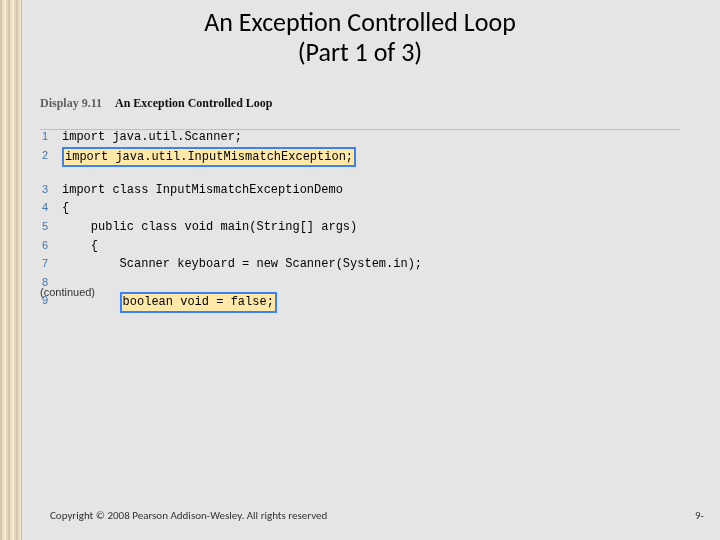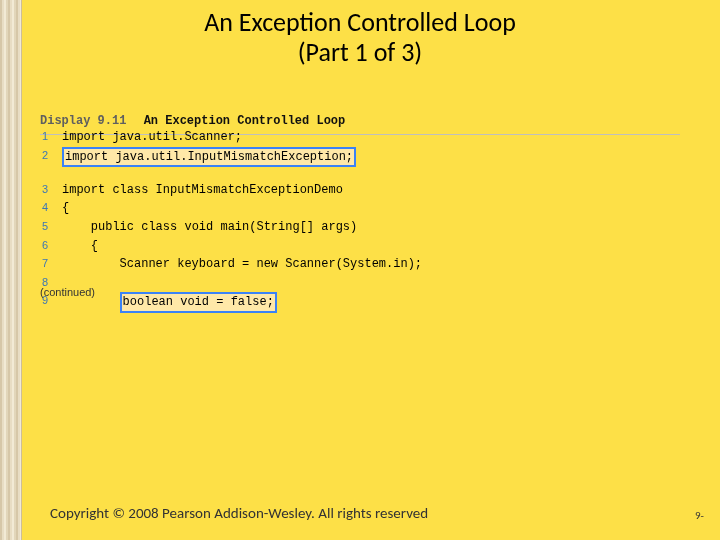--- a/index.html
+++ b/index.html
@@ -1,21 +1,21 @@
 <!DOCTYPE html>
 <html><head>
 <meta charset="utf-8">
 <style>
   * { box-sizing: border-box; margin: 0; padding: 0; }
   html, body { width: 720px; height: 540px; background: #fff; font-family: Calibri, "Segoe UI", Arial, sans-serif; overflow: hidden; }
   .slide {
     position: relative;
     width: 720px;
     height: 540px;
-    background: #fde047;
+    background: #e5e5e5;
   }
   .left-band {
     position: absolute;
     left: 0; top: 0;
     width: 22px; height: 540px;
     background: repeating-linear-gradient(
       to right,
       #d6c7a8 0px, #d6c7a8 2px,
       #e8ddc4 2px, #e8ddc4 4px,
       #f2ead5 4px, #f2ead5 6px,
@@ -27,27 +27,27 @@
     position: absolute;
     left: 0; right: 0; top: 8px;
     text-align: center;
     font-size: 26px;
     font-weight: 400;
     color: #000;
     line-height: 1.15;
   }
   .display-head {
     position: absolute;
-    left: 40px; top: 114px;
-    font-family: Liberation Mono, monospace;
+    left: 40px; top: 96px;
+    font-family: Liberation Serif, serif;
     font-size: 12px;
     color: #6b6b6b;
     width: 640px;
     border-bottom: 1px solid #bfbfbf;
-    padding-bottom: 6px;
+    padding-bottom: 18px;
   }
   .display-head .num { font-weight: 700; color:#5f5f5f; }
   .display-head .caption { color:#101010; font-weight: 700; margin-left: 10px; }
   .code-area {
     position: absolute;
     left: 40px; top: 128px;
     width: 640px;
     font-family: Consolas, "Courier New", monospace;
     font-size: 12px;
     line-height: 1.55;
@@ -75,21 +75,21 @@
     position: absolute;
     left: 40px; top: 286px;
     width: 640px;
     font-family: Verdana, sans-serif;
     font-size: 11px;
     color: #333;
   }
   .footer-left {
     position: absolute;
     left: 50px; bottom: 18px;
-    font-size: 15px;
+    font-size: 11px;
     color: #333;
   }
   .footer-right {
     position: absolute;
     right: 16px; bottom: 18px;
     font-size: 11px;
     color: #333;
   }
 </style>
 </head>

